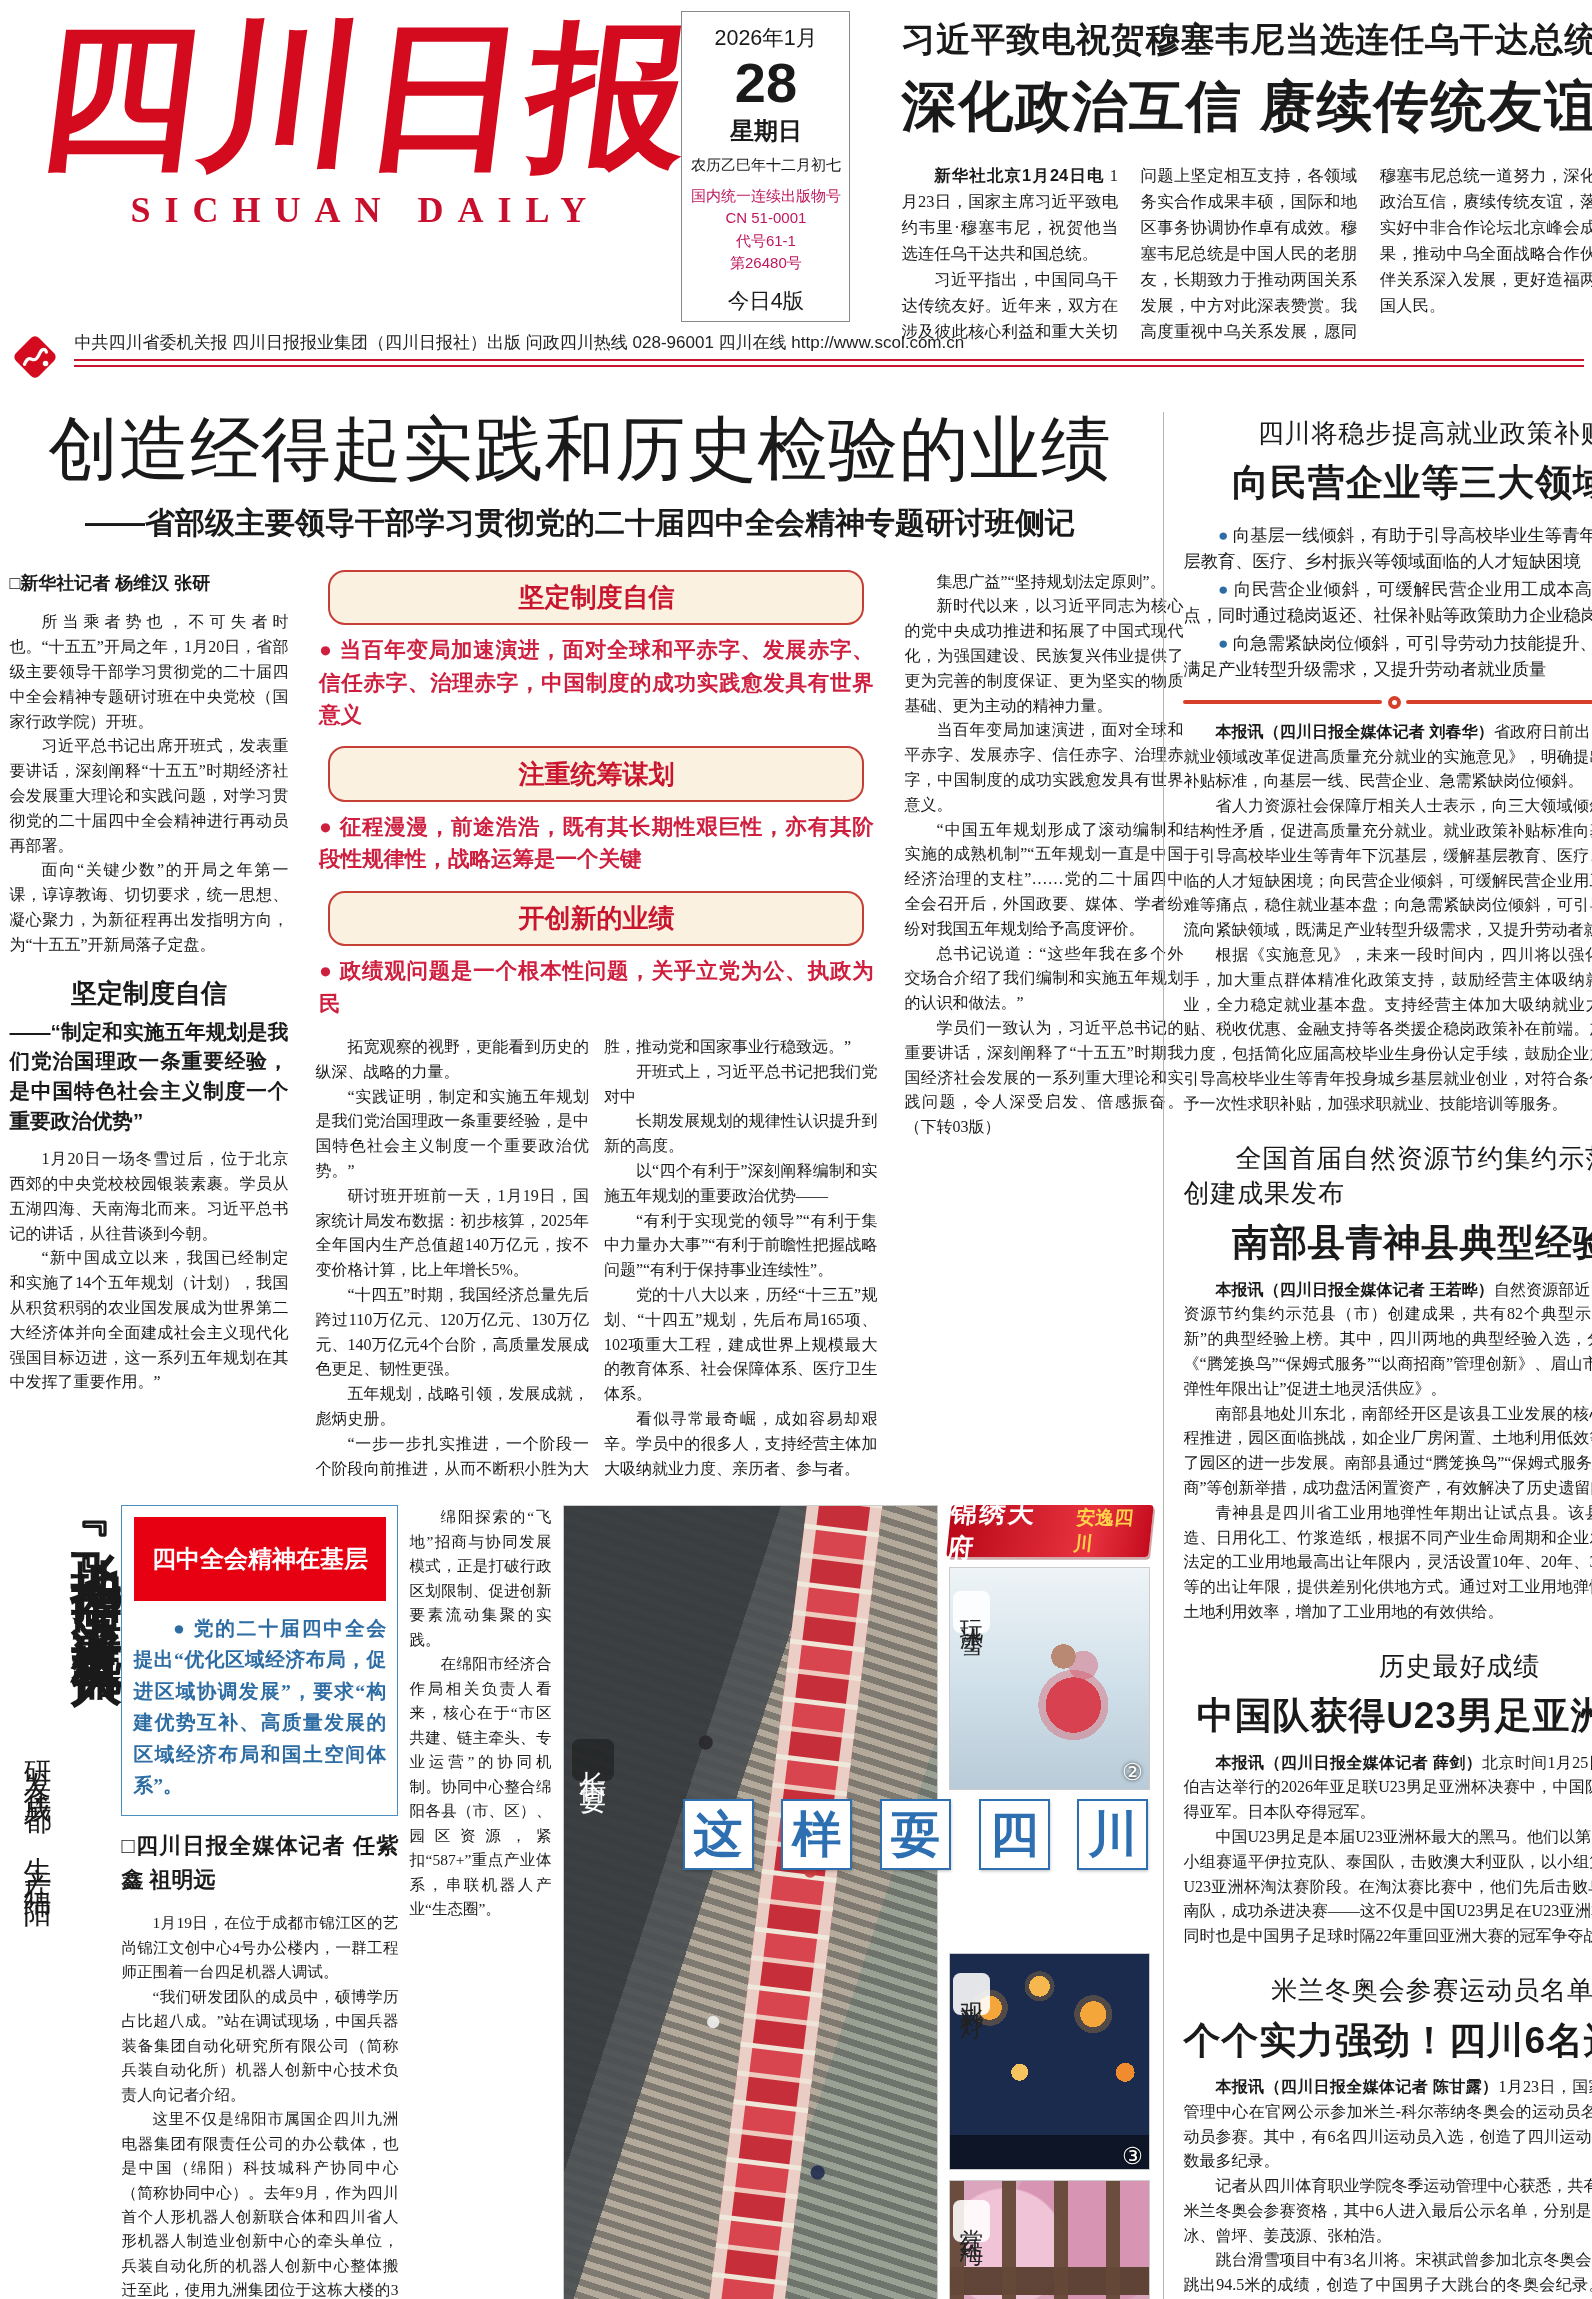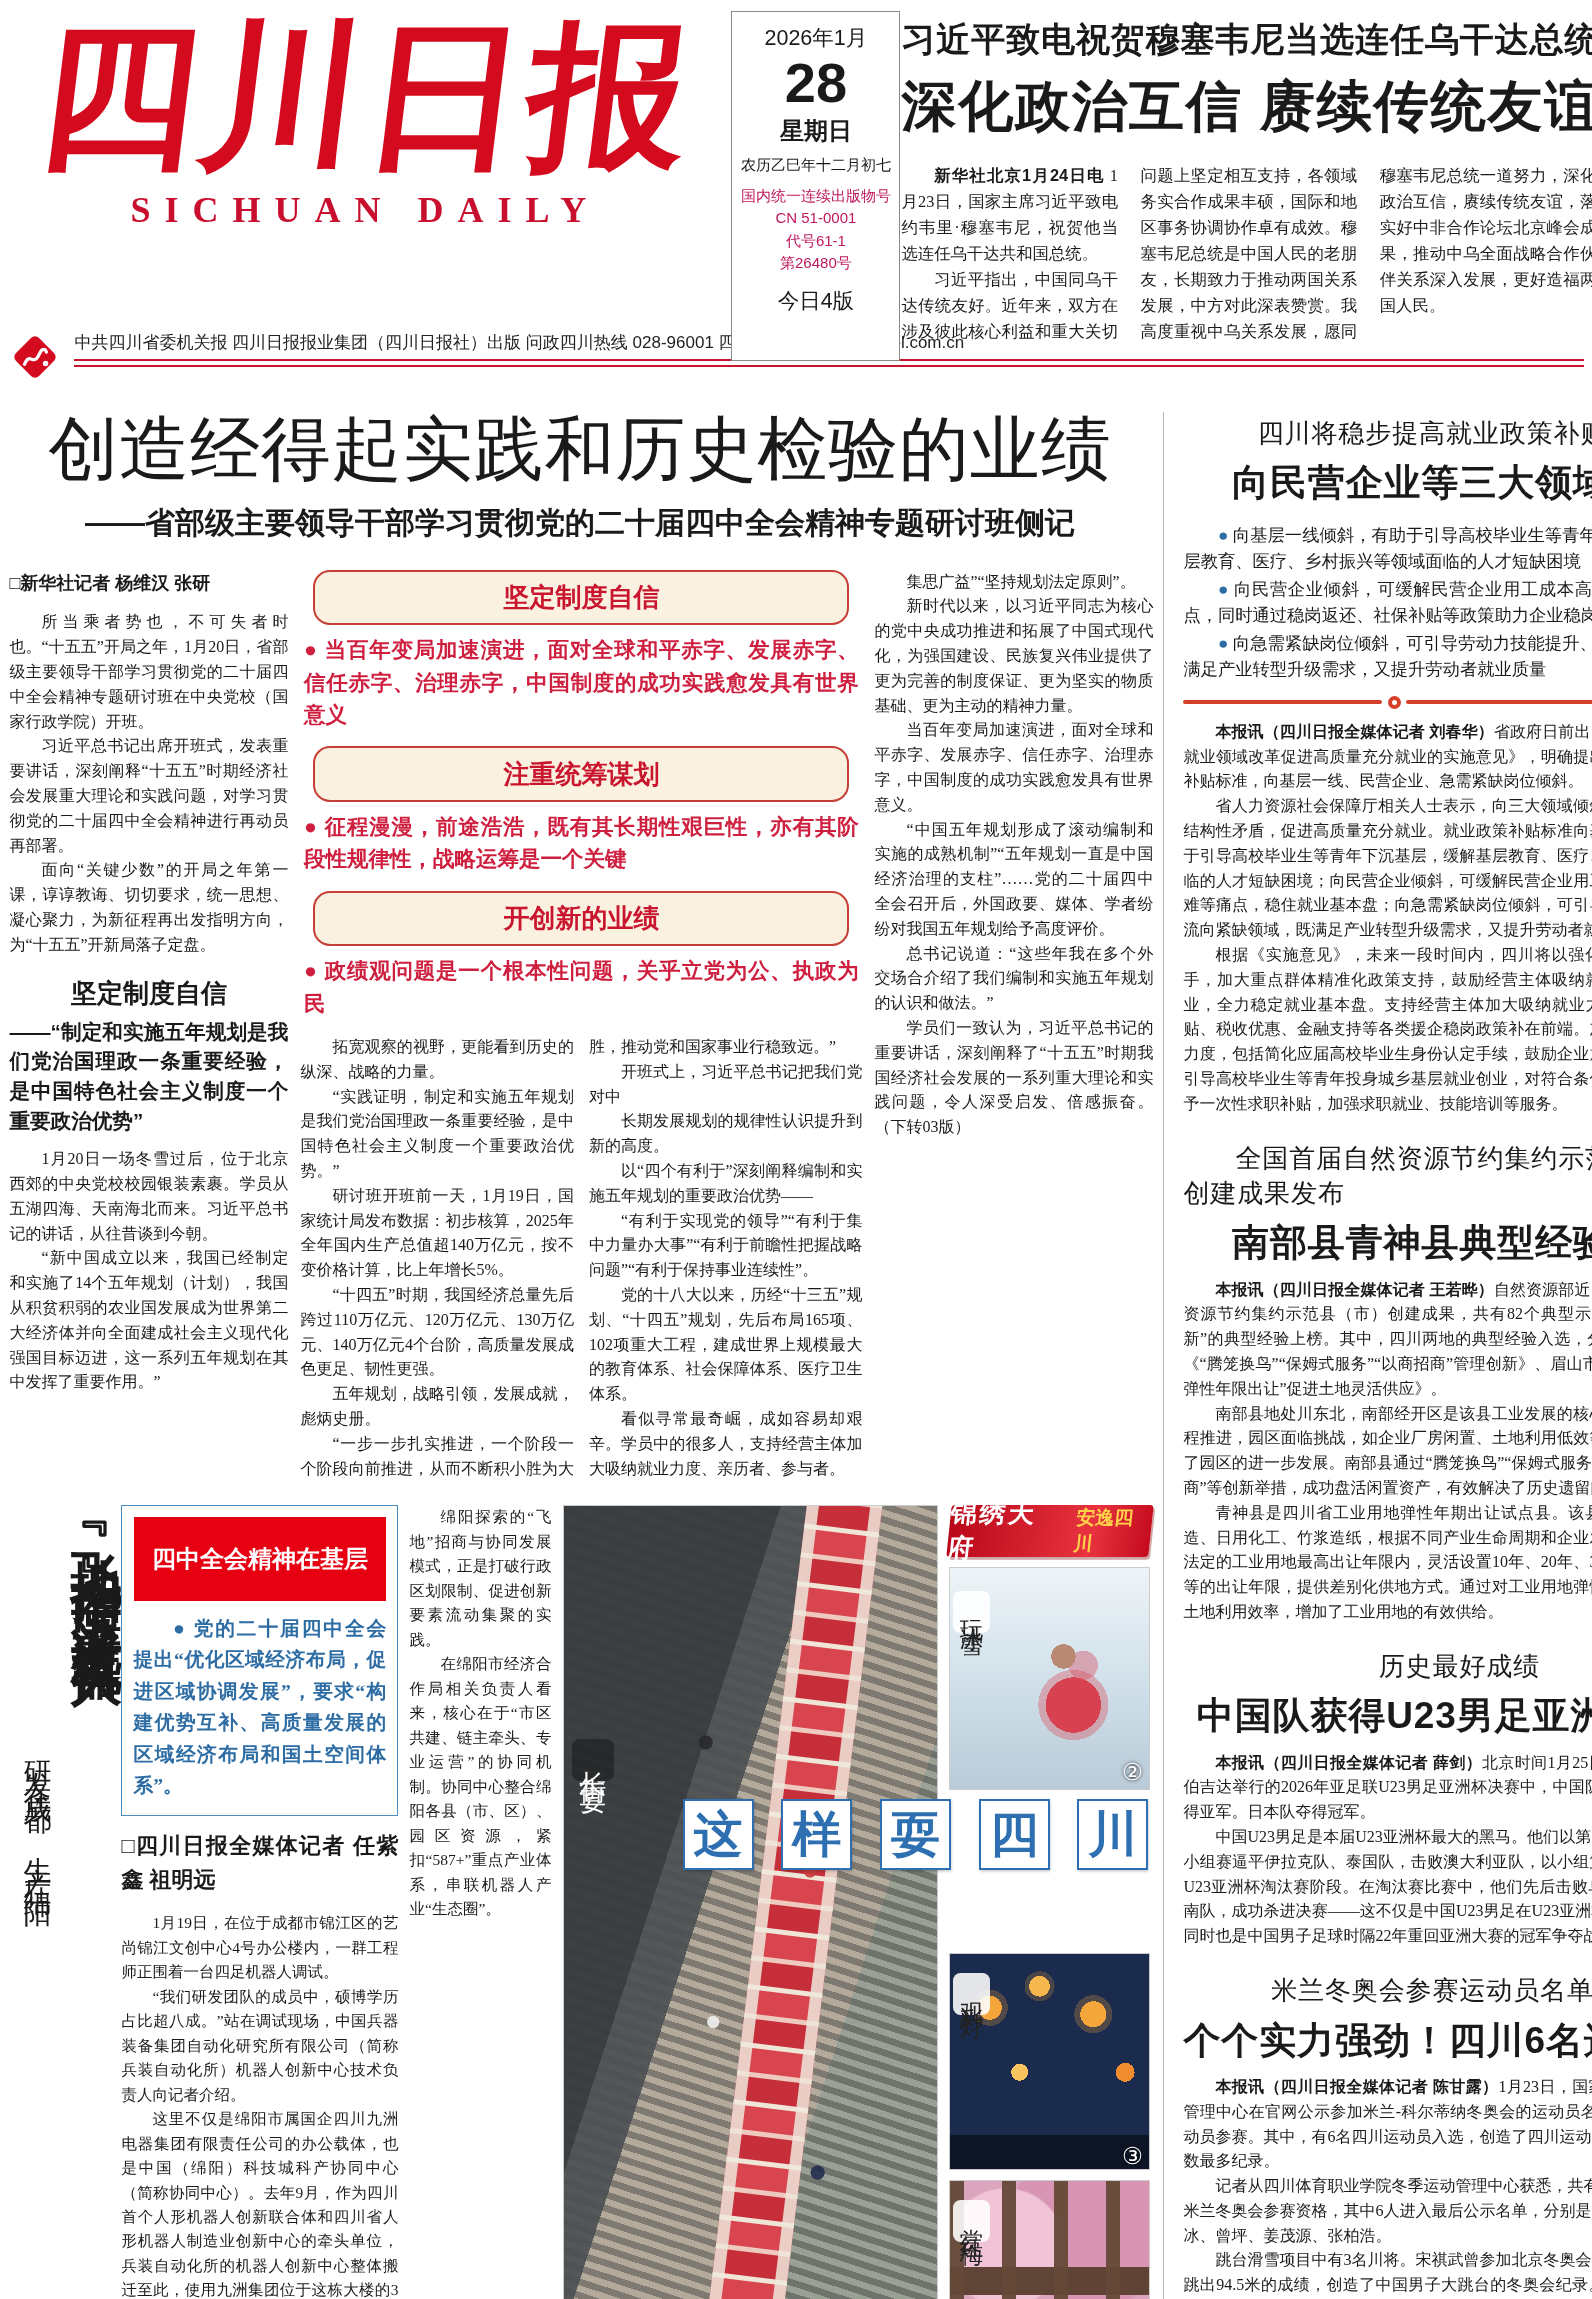--- a/index.html
+++ b/index.html
@@ -3,21 +3,21 @@
 <meta charset="utf-8">
 <style>
   *{box-sizing:border-box;}
   body{margin:0;background:#f2f2f2;font-family:"Liberation Serif","DejaVu Serif",serif;color:#1a1a1a;}
   .page{width:1593px;min-height:2299px;margin:0 auto;background:#fff;padding:7.5px 9.4px 0;position:relative;overflow:hidden;}
 
   
   .mast-row{position:relative;height:322px;}
   .mast-title{font-size:159px;font-weight:bold;color:#d40a1f;line-height:1.12;letter-spacing:3.7px;padding-left:32px;transform:skewX(-7deg);white-space:nowrap;width:693px;}
   .mast-en{color:#c8102e;font-weight:bold;font-size:36px;letter-spacing:14px;text-align:center;width:712px;margin-top:3.7px;}
-  .date-box{position:absolute;left:722px;top:3.7px;width:169px;height:350px;border:1.9px solid #8a8a8a;background:#fff;text-align:center;padding-top:11.2px;font-family:"Liberation Sans","DejaVu Sans",sans-serif;}
+  .date-box{position:absolute;left:672px;top:3.7px;width:169px;height:311px;border:1.9px solid #8a8a8a;background:#fff;text-align:center;padding-top:11.2px;font-family:"Liberation Sans","DejaVu Sans",sans-serif;}
   .db-month{font-size:21.5px;}
   .db-day{font-size:56px;font-weight:bold;line-height:1.12;}
   .db-week{font-size:24px;font-weight:bold;}
   .db-lunar{font-size:15px;margin-top:9.4px;font-family:"Liberation Serif",serif;}
   .db-pub{font-size:15px;margin-top:9.4px;line-height:1.5;color:#be185d;}
   .db-pages{font-size:21.5px;margin-top:11.2px;}
   .top-article{position:absolute;left:892px;top:9.4px;width:695px;}
   .ta-kicker{font-family:"Liberation Sans",sans-serif;font-weight:900;font-size:34px;white-space:nowrap;letter-spacing:0.9px;}
   .ta-headline{font-family:"Liberation Sans",sans-serif;font-weight:900;font-size:55px;margin-top:7.5px;letter-spacing:1.9px;white-space:nowrap;}
   .ta-body{margin-top:19px;column-count:3;column-gap:22.5px;font-size:16.4px;line-height:1.58;text-align:justify;}
@@ -33,21 +33,21 @@
 
   
   .body-wrap{display:flex;margin-top:20.6px;}
   .main-col{width:1154px;flex:none;padding-right:13px;}
   .sidebar{flex:1;border-left:0.9px solid #b5b5b5;padding:3.7px 1.9px 0 19px;}
 
   
   .lead-head{text-align:center;}
   .lead-h1{font-family:"Liberation Sans",sans-serif;font-weight:400;font-size:70px;letter-spacing:0.9px;line-height:1.08;margin:0;}
   .lead-h2{font-family:"Liberation Sans",sans-serif;font-weight:bold;font-size:30px;margin-top:15px;}
-  .lead-grid{display:grid;grid-template-columns:279px 562px 279px;column-gap:12px;margin-top:26px;font-size:16px;line-height:1.55;text-align:justify;}
+  .lead-grid{display:grid;grid-template-columns:279px 562px 279px;column-gap:27px;margin-top:26px;font-size:16px;line-height:1.55;text-align:justify;}
   .lead-grid p{margin:0;text-indent:2em;}
   .byline{font-family:"Liberation Sans",sans-serif;font-weight:bold;font-size:18px;margin-bottom:13px;}
   .subhead{text-align:center;font-family:"Liberation Sans",sans-serif;font-weight:bold;font-size:26px;margin:15px 0 3.7px;text-indent:0;}
   .subhead-sub{font-family:"Liberation Sans",sans-serif;font-weight:bold;font-size:20.6px;line-height:1.45;margin-bottom:11.2px;}
   .pill-group{margin:0 0 5.6px;}
   .pill{border:2.8px solid #c63f36;border-radius:17px;background:#fbf1e1;color:#c9152e;font-family:"Liberation Sans",sans-serif;font-weight:bold;font-size:26px;text-align:center;padding:5.6px 0;margin:0 13px;}
   .pill-bullet{color:#cf1f3f;font-family:"Liberation Sans",sans-serif;font-weight:bold;font-size:21.5px;line-height:1.5;margin:9.4px 3.7px 15px;text-align:justify;}
   .pill-bullet::before{content:"● ";}
   .mid-two-col{column-count:2;column-gap:15px;margin-top:7.5px;}
 

